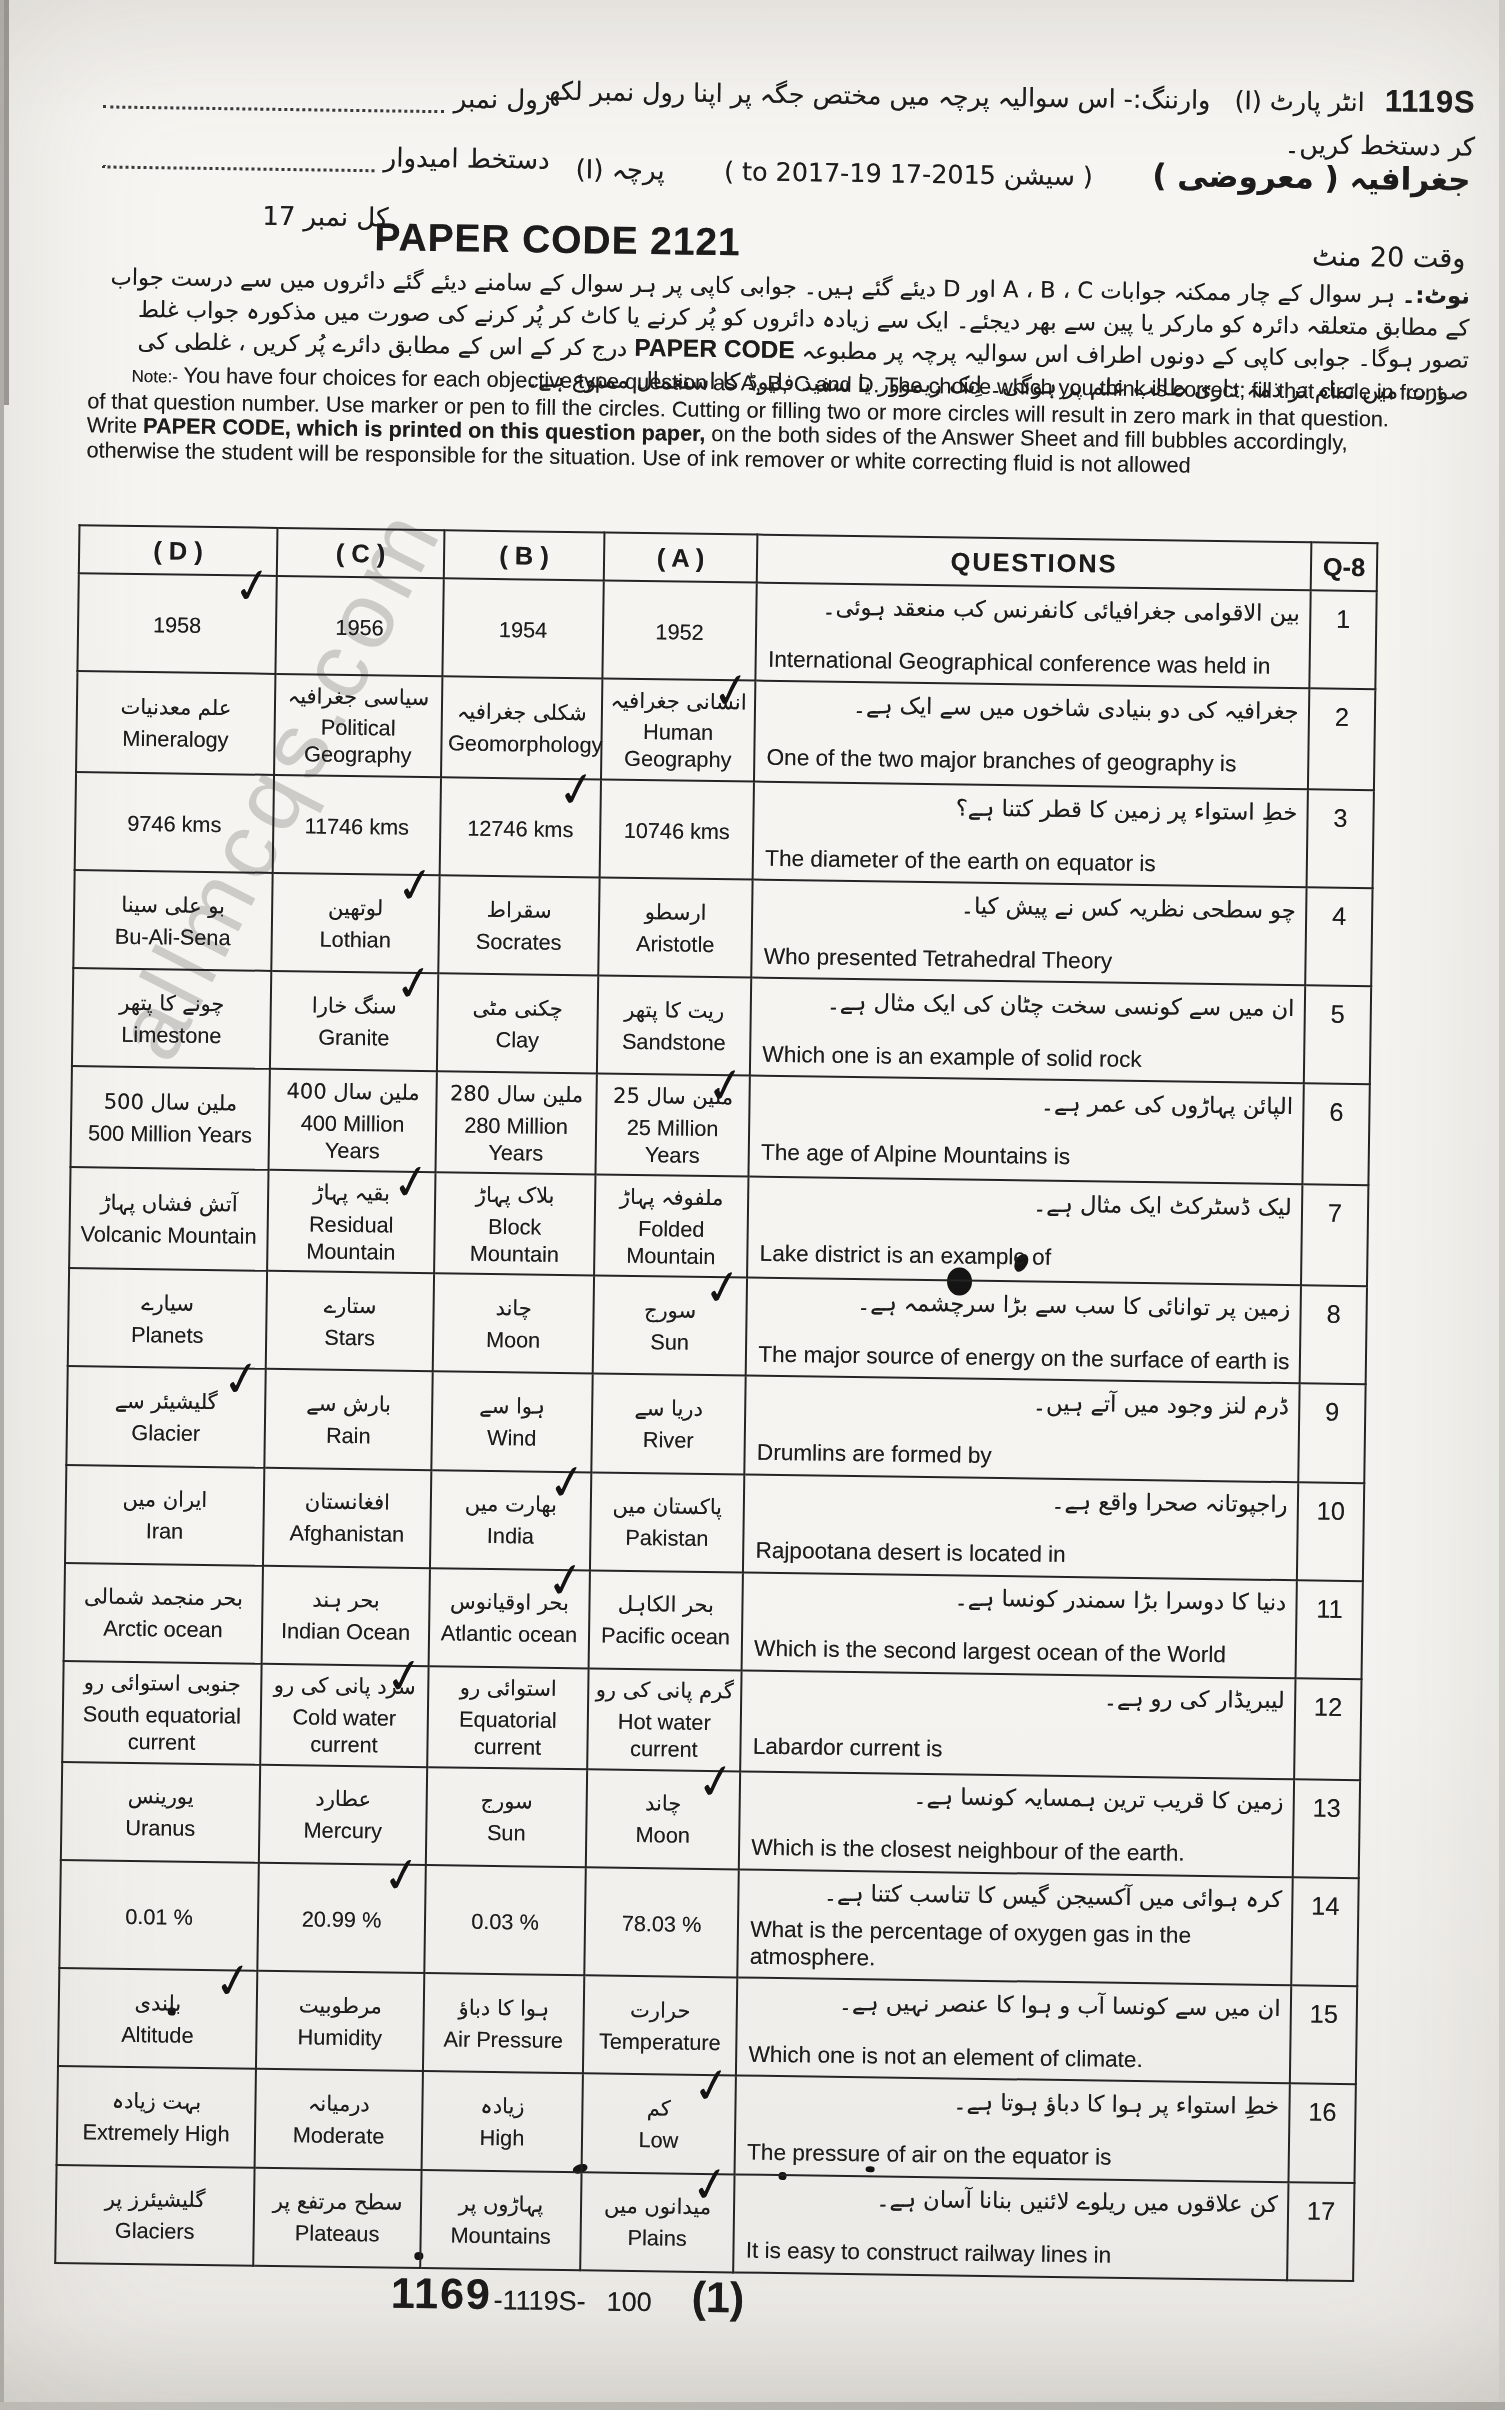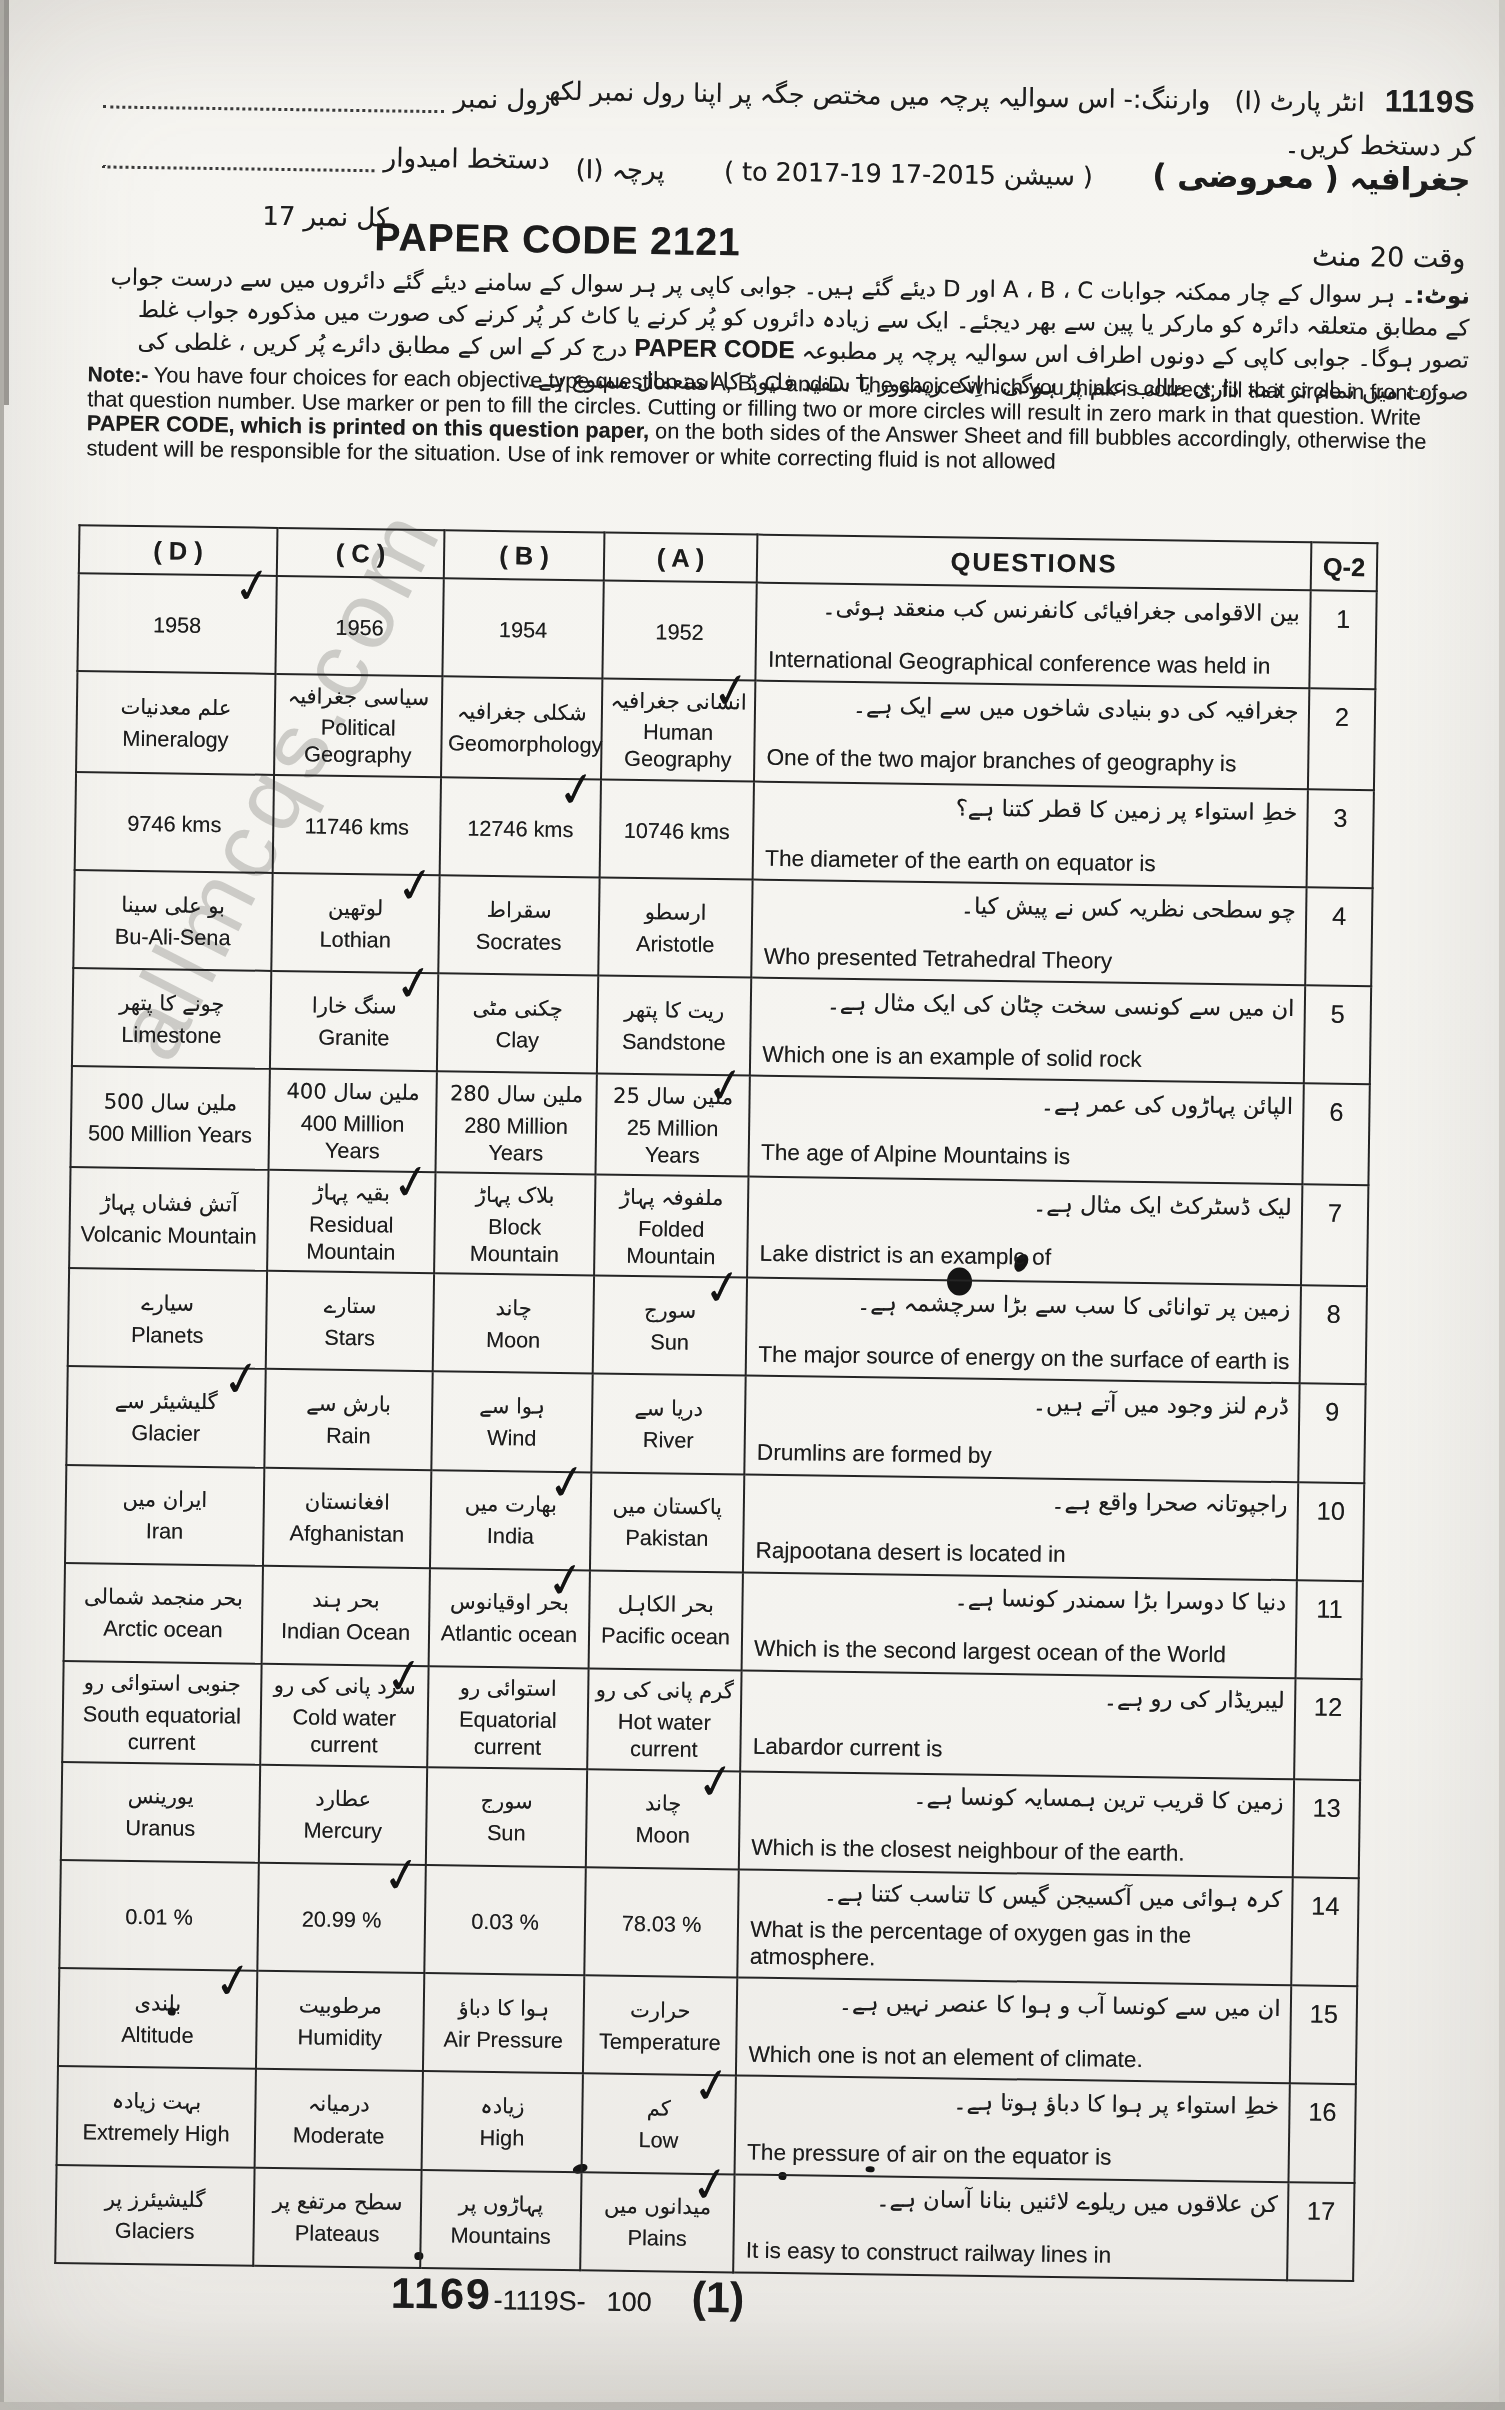--- a/index.html
+++ b/index.html
@@ -33,21 +33,21 @@
   .dots{flex:1;border-bottom:3px dotted #3a3a3a;height:22.6px;}
   .total{text-align:center;font-size:26px;}
   .paper-code{position:absolute;top:220px;left:375px;font-size:39px;font-weight:bold;letter-spacing:0.9px;}
   .time{position:absolute;top:232px;right:40px;direction:rtl;font-size:27px;}
 
   
   .note-ur{position:absolute;top:269px;left:85px;width:1386px;direction:rtl;text-align:right;font-size:22.6px;line-height:32px;z-index:2;}
   .note-ur .nb{font-family:"Liberation Sans",sans-serif;font-weight:bold;font-size:24.5px;}
   .note-ur .nlab{font-weight:bold;}
   .note-en{position:absolute;top:371px;left:90px;width:1358px;font-size:21.7px;line-height:24.5px;z-index:2;}
-  .note-en .nlabel{font-weight:bold;font-size:21px;}
+  .note-en .nlabel{font-weight:normal;font-size:17px;margin-left:44px;}
   .note-en .nbold{font-weight:bold;}
 
   
   table.mcq{position:absolute;top:533px;left:83px;width:1298px;border-collapse:collapse;table-layout:fixed;z-index:2;}
   table.mcq th,table.mcq td{border:2.8px solid #242424;}
   table.mcq th{font-size:25.4px;font-weight:bold;padding:8.5px 1.9px;background:transparent;}
   th.th-q{font-size:27px;letter-spacing:1.9px;}
   th.th-num{font-size:27px;}
   td.opt{text-align:center;vertical-align:middle;position:relative;padding:6.6px 5.6px;}
   .opt-ur{font-size:21px;line-height:29px;}
@@ -119,21 +119,21 @@
           <col style="width:554px">
           <col style="width:66px">
       </colgroup>
       <thead>
         <tr>
           <th>( D )</th>
           <th>( C )</th>
           <th>( B )</th>
           <th>( A )</th>
           <th class="th-q">QUESTIONS</th>
-          <th class="th-num">Q-2</th>
+          <th class="th-num">Q-8</th>
         </tr>
       </thead>
       <tbody>
           <tr>
             <td class="opt">
               <div class="opt-en">1958</div>
               <span class="check">✓</span>
             </td>
             <td class="opt">
               <div class="opt-en">1956</div>

